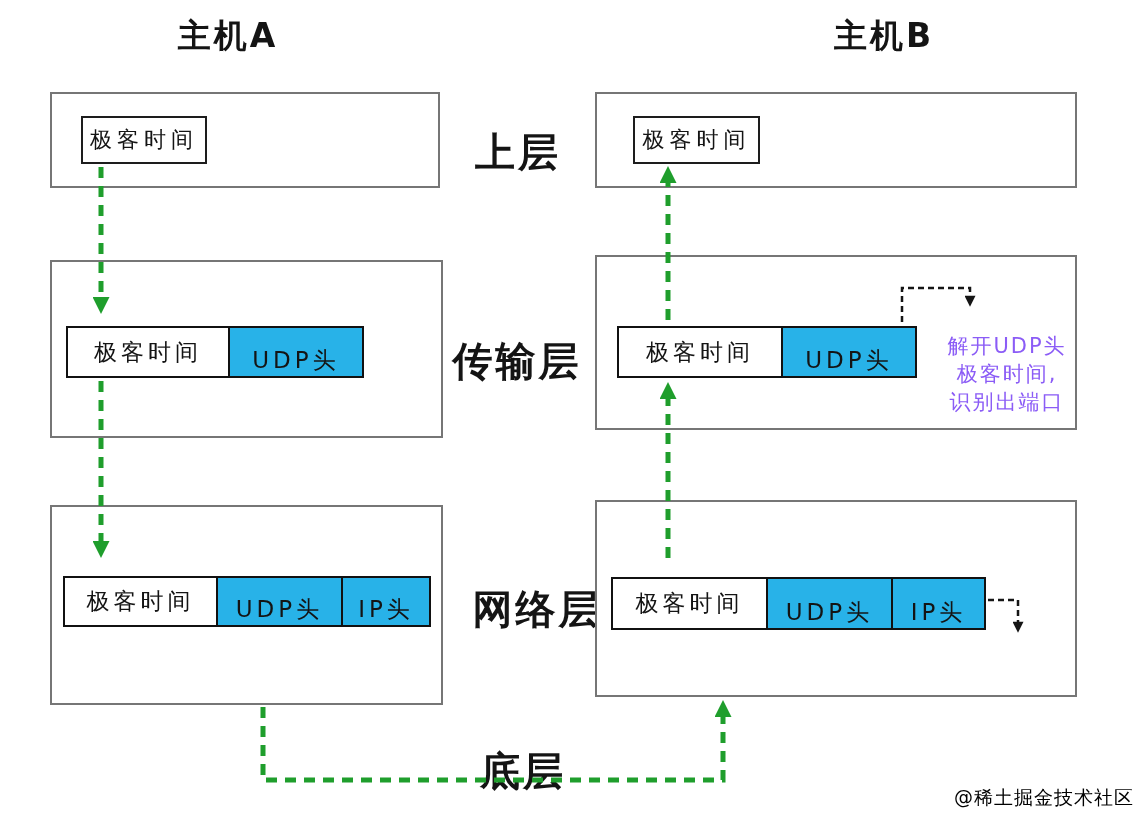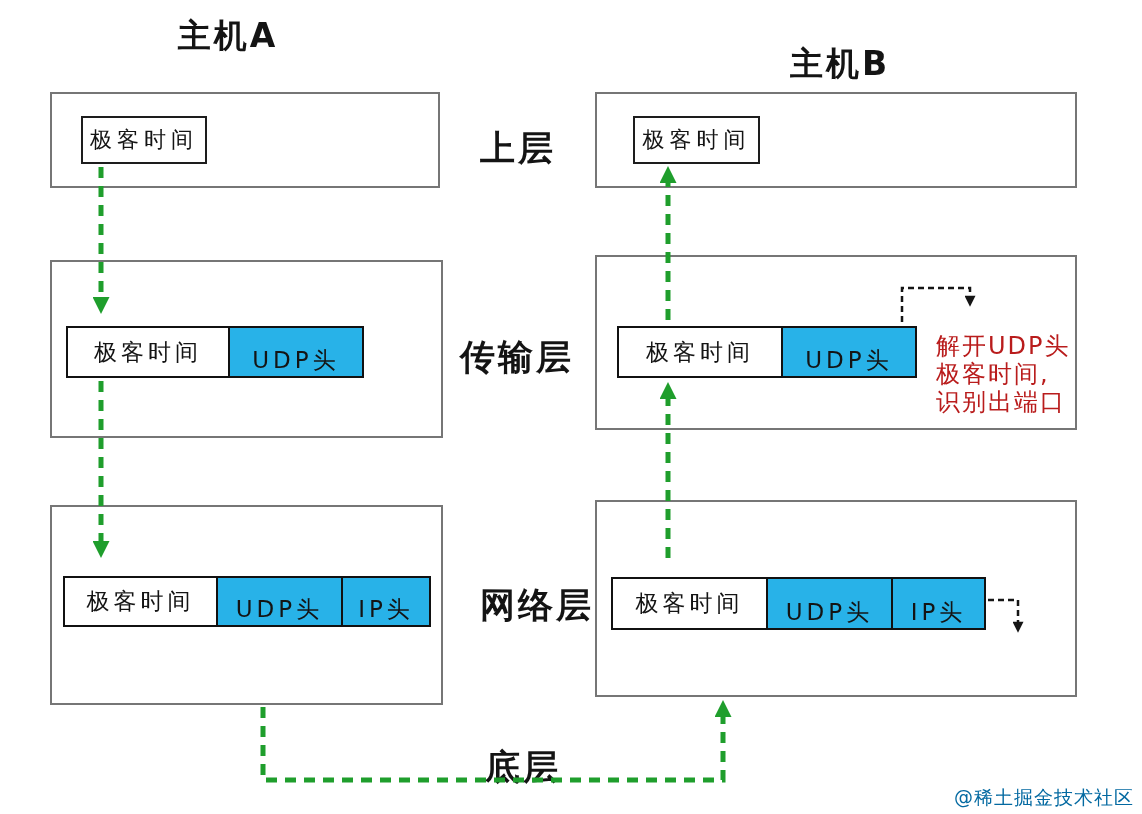--- a/index.html
+++ b/index.html
@@ -10,21 +10,21 @@
     font-family:"DejaVu Sans","Liberation Sans",sans-serif;
     color:#141414;
     overflow:hidden;
   }
   .abs{position:absolute;}
   .host-title{
     font-size:33px;font-weight:600;letter-spacing:3px;
     transform:translateX(-50%);white-space:nowrap;
   }
   .layer-label{
-    font-size:35px;font-weight:600;letter-spacing:3px;
+    font-size:40px;font-weight:600;letter-spacing:3px;
     transform:translateX(-50%);white-space:nowrap;
   }
   .outer-box{
     border:2px solid #767676;
     background:#ffffff;
     box-sizing:border-box;
   }
   .geek-box{
     border:2px solid #1d1d1d;
     background:#ffffff;
@@ -37,40 +37,40 @@
   .seg{
     box-sizing:border-box;
     border:2px solid #111111;
     display:flex;align-items:center;justify-content:center;
     font-size:23px;font-weight:500;letter-spacing:4px;
     background:#ffffff;white-space:nowrap;
   }
   .seg + .seg{margin-left:-2px;align-items:flex-end;}
   .seg.blue{background:#28b2e8;}
   .red-note{
-    color:#b91c1c;
-    font-size:24px;font-weight:500;
-    text-align:left;letter-spacing:2px;
+    color:#8b5cf6;
+    font-size:21px;font-weight:500;
+    text-align:center;letter-spacing:2px;
     line-height:28px;white-space:nowrap;
   }
   .watermark{
-    color:#0369a1;
+    color:#000000;
     font-size:19px;letter-spacing:1px;
     white-space:nowrap;
     transform:translateX(-100%);
   }
   svg.flow{position:absolute;left:0;top:0;pointer-events:none;}
 </style>
 </head>
 <body>
 
 <div id="canvas">
 
   <div class="abs host-title" style="left:228px;top:14px;">主机A</div>
-  <div class="abs host-title" style="left:840px;top:14px;margin-top:28px;">主机B</div>
+  <div class="abs host-title" style="left:884px;top:14px;">主机B</div>
 
   <div class="abs layer-label" style="left:518px;top:125px;">上层</div>
   <div class="abs layer-label" style="left:517px;top:334px;text-align:center;">传输层</div>
   <div class="abs layer-label" style="left:537px;top:582px;">网络层</div>
   <div class="abs layer-label" style="left:523px;top:732px;margin-top:12px;">底层</div>
 
   <div class="abs outer-box" style="left:50px;top:92px;width:390px;height:96px;">
     <div class="geek-box abs" style="left:29px;top:22px;width:126px;height:48px;">
       <span>极客时间</span>
     </div>

